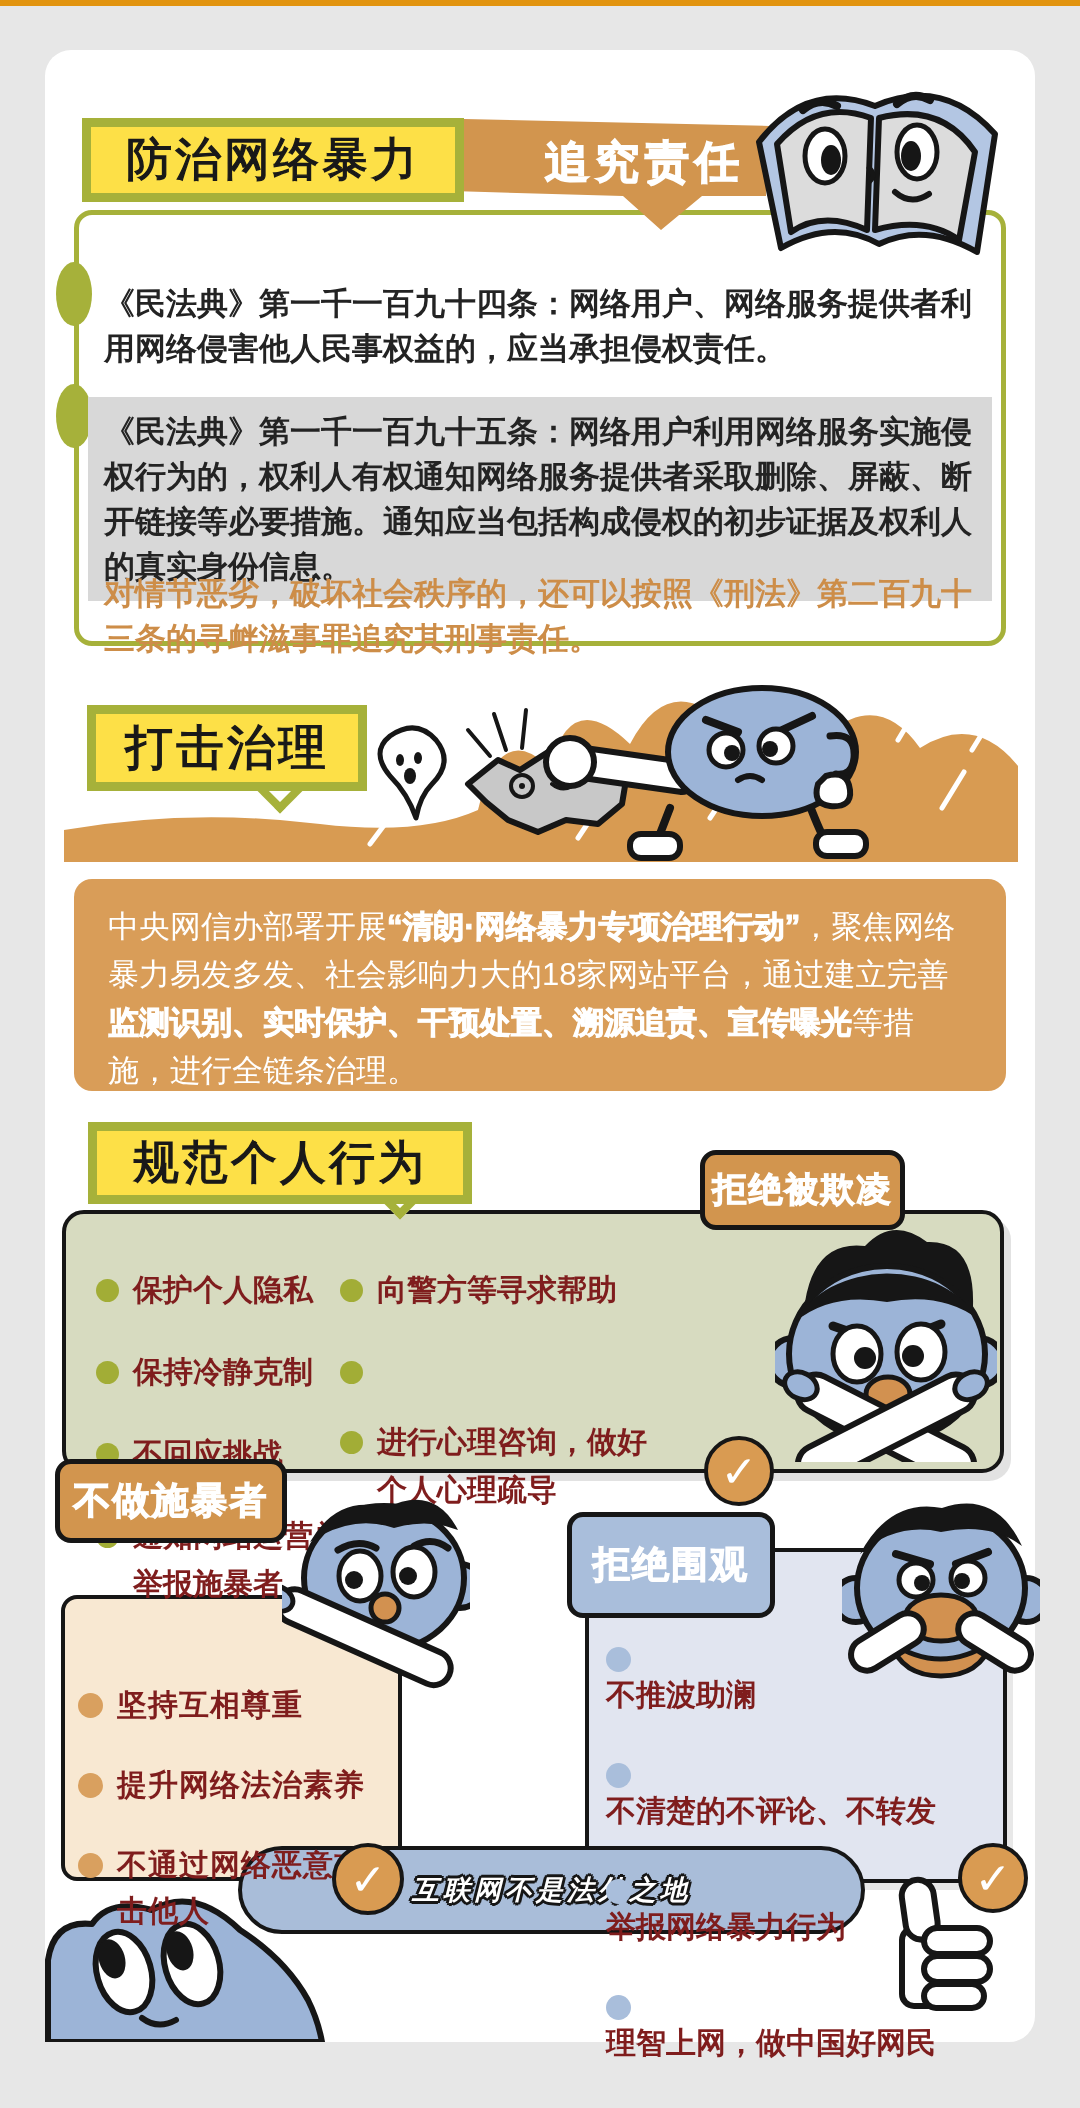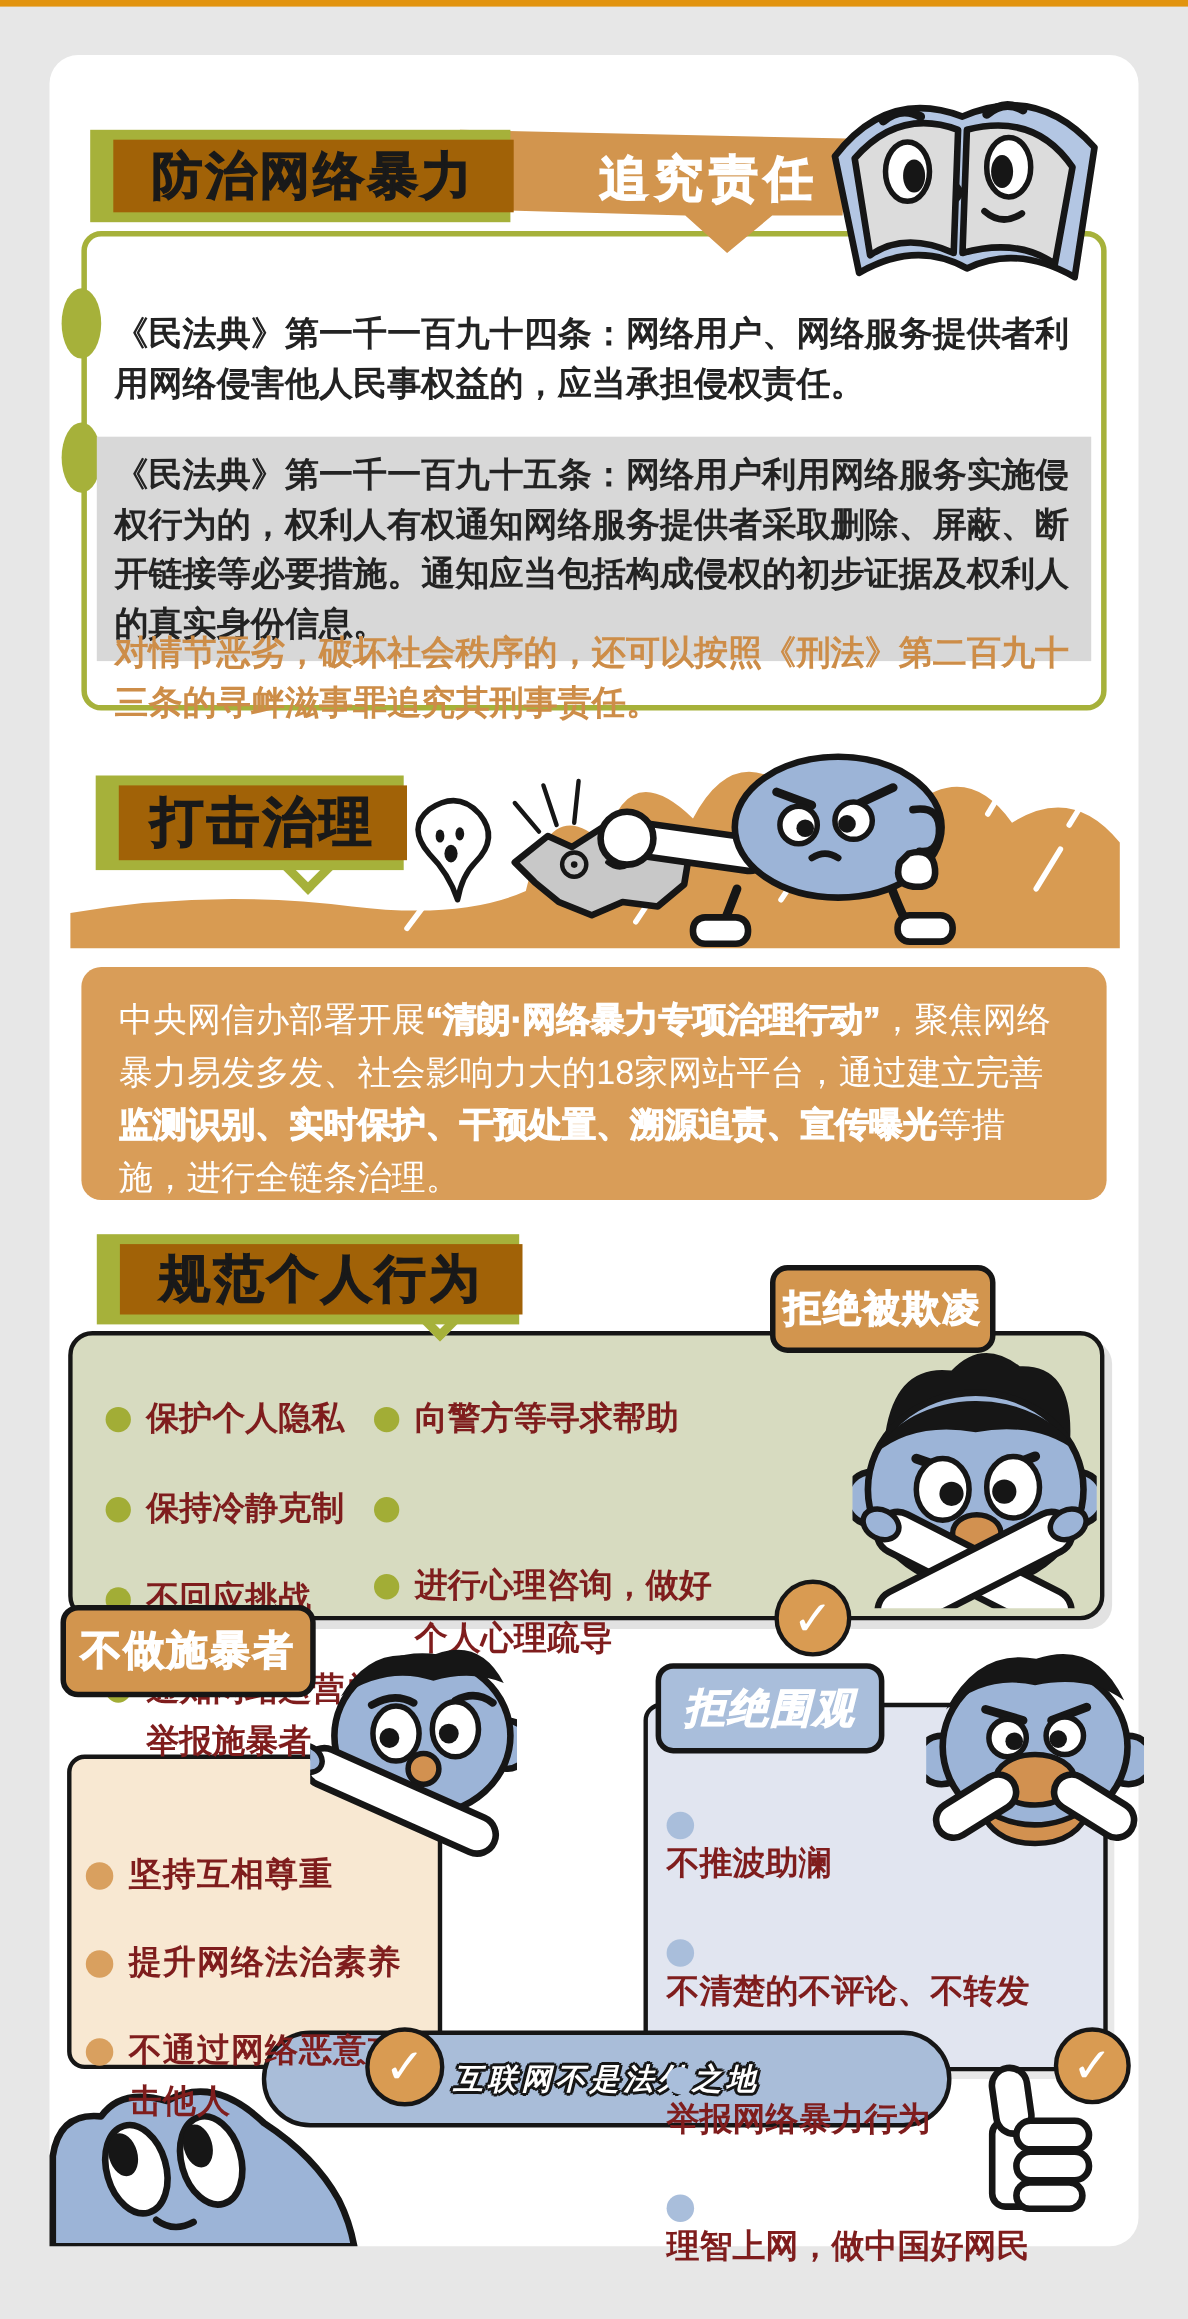--- a/index.html
+++ b/index.html
@@ -12,22 +12,22 @@
   }
   .abs{position:absolute;}
 
   
   #topbar{left:0;top:0;width:1080px;height:6px;background:#e2940f;}
   #card{left:45px;top:50px;width:990px;height:1992px;background:#fff;border-radius:26px;}
 
   
   .header-box{background:#a6b13a;padding:9px;box-sizing:border-box;z-index:6;}
   .header-box .inner{
-    width:100%;height:100%;background:#a16207;display:flex;align-items:center;justify-content:center;
-    font-weight:700;color:#191919;letter-spacing:3px;margin-left:12px;-webkit-text-stroke:1.3px #191919;
+    width:100%;height:100%;background:#fde047;display:flex;align-items:center;justify-content:center;
+    font-weight:400;color:#191919;letter-spacing:3px;-webkit-text-stroke:1.3px #191919;
   }
   .notch{
     width:36px;height:36px;background:#fff;transform:rotate(45deg);
     border-right:8px solid #a6b13a;border-bottom:8px solid #a6b13a;
     box-sizing:border-box;z-index:5;
   }
 
   
   #ribbon-shape{left:418px;top:116px;width:380px;height:124px;z-index:3;}
   #ribbon-label{
@@ -101,21 +101,21 @@
     left:61px;top:1595px;width:341px;height:286px;background:#f8e8d2;
     border:4px solid #161616;border-radius:16px;box-sizing:border-box;z-index:1;
   }
   ul.perp-list{left:78px;top:1648px;width:316px;}
   ul.perp-list li{line-height:46px;margin-bottom:9px;letter-spacing:1px;}
   ul.perp-list .dot{width:25px;height:25px;background:#d9a05f;margin-top:11px;}
   ul.perp-list .txt{max-width:274px;}
   #check-perp{left:332px;top:1843px;width:72px;height:72px;}
   #bird-point{left:282px;top:1494px;width:188px;height:198px;z-index:3;}
 
-  #badge-watch{left:596px;top:1512px;width:208px;height:82px;background:#a9bedb;font-size:37px;letter-spacing:2px;font-style:italic;}
+  #badge-watch{left:567px;top:1512px;width:208px;height:106px;background:#a9bedb;font-size:37px;letter-spacing:2px;}
   #box-watch{
     left:585px;top:1548px;width:422px;height:335px;background:#e1e5f0;
     border:4px solid #161616;border-radius:16px;box-sizing:border-box;z-index:1;
     box-shadow:6px 7px 0 rgba(140,140,140,.2);
   }
   ul.watch-list{left:606px;top:1602px;width:385px;}
   ul.watch-list li{line-height:46px;margin-bottom:9px;flex-direction:column;}
   ul.watch-list .dot{width:25px;height:25px;background:#a9bedb;margin-top:11px;}
   ul.watch-list .txt{max-width:350px;}
   #check-watch{left:958px;top:1843px;width:70px;height:70px;}

